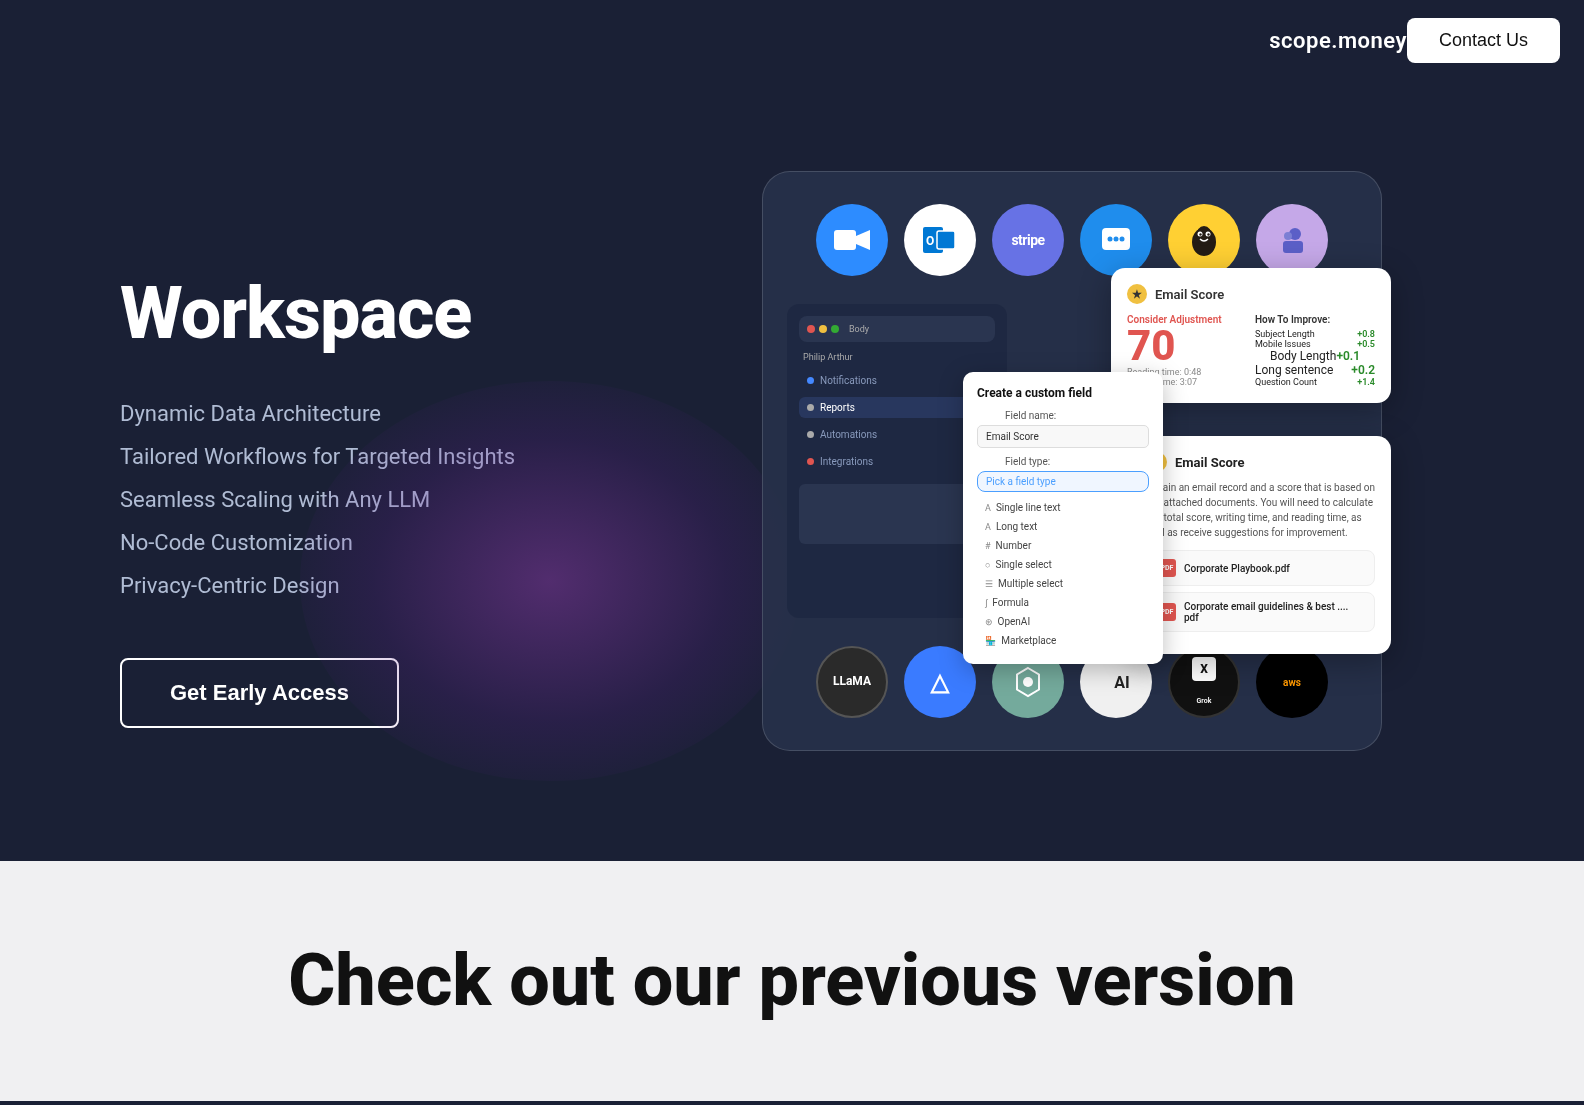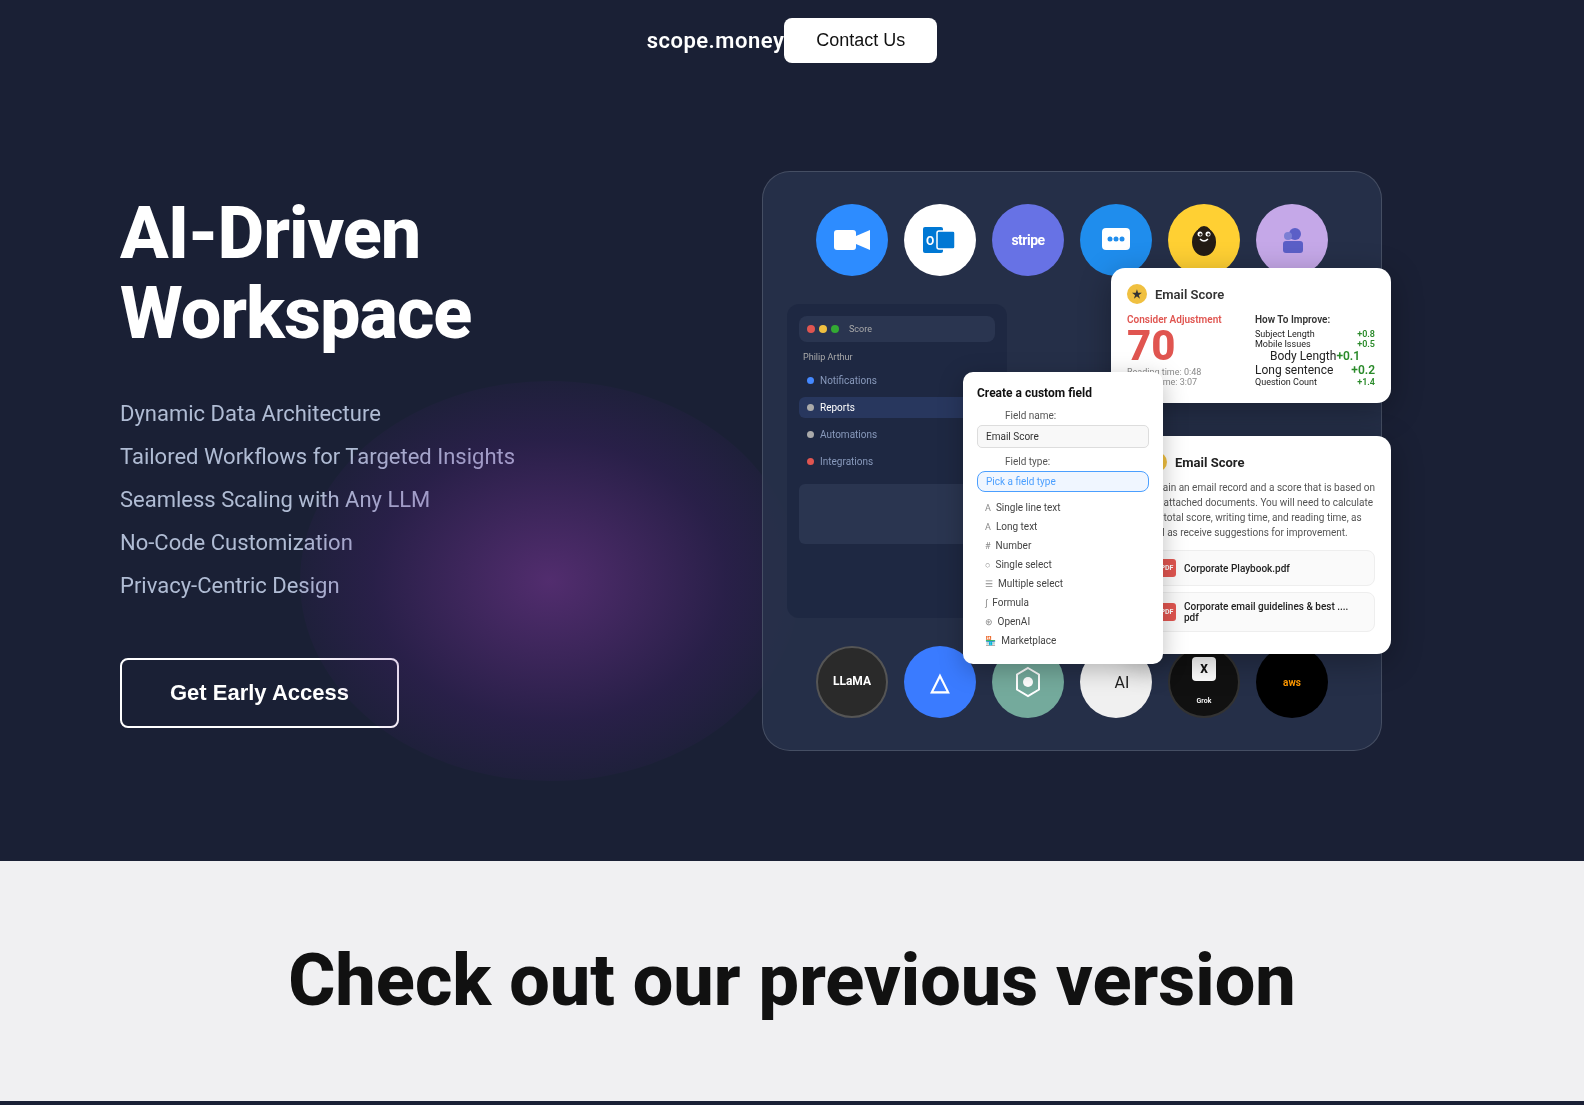--- a/index.html
+++ b/index.html
@@ -9,21 +9,21 @@
       background: #1a2035;
       color: #fff;
       width: 1584px;
       min-height: 1105px;
     }
 
     
     .header {
       display: flex;
       align-items: center;
-      justify-content: center;
+      justify-content: flex-end;
       padding: 18px 24px;
       background: #1a2035;
     }
 
     .logo {
       font-size: 22px;
       font-weight: 600;
       color: #fff;
       letter-spacing: 0.5px;
     }
@@ -381,21 +381,21 @@
 <body>
 
 <header class="header">
   <div class="logo">scope.money</div>
   <button class="contact-btn">Contact Us</button>
 </header>
 
 <section class="hero">
   <div class="hero-left">
     <h1 class="hero-title">
-      <span>AI-Driven</span><br>
+      <br>
       <span>Workspace</span>
     </h1>
     <ul class="hero-features">
       <li>Dynamic Data Architecture</li>
       <li>Tailored Workflows for Targeted Insights</li>
       <li>Seamless Scaling with Any LLM</li>
       <li>No-Code Customization</li>
       <li>Privacy-Centric Design</li>
     </ul>
     <button class="early-access-btn">Get Early Access</button>
@@ -451,21 +451,21 @@
 
       <div class="mockup-content">
 
         <div class="left-panel">
           <div class="panel-header">
             <div style="display:flex;gap:4px;">
               <div style="width:8px;height:8px;border-radius:50%;background:#e05550;"></div>
               <div style="width:8px;height:8px;border-radius:50%;background:#f0c040;"></div>
               <div style="width:8px;height:8px;border-radius:50%;background:#3a3;"></div>
             </div>
-            <div style="color:#aaa;font-size:9px;margin-left:4px;">Score</div>
+            <div style="color:#aaa;font-size:9px;margin-left:4px;">Body</div>
           </div>
           <div style="font-size:9px;color:#aaa;margin-bottom:8px;padding:0 4px;">Philip Arthur</div>
           <div class="panel-nav">
             <div class="panel-nav-item">
               <div class="panel-dot" style="background:#4488ff;"></div>Notifications
             </div>
             <div class="panel-nav-item active">
               <div class="panel-dot" style="background:#aaa;"></div>Reports
             </div>
             <div class="panel-nav-item">
@@ -558,21 +558,21 @@
         <div class="integration-icon icon-anth">
           <span style="font-size:24px;color:#fff;">△</span>
         </div>
         <div class="integration-icon icon-openai">
           <svg width="36" height="36" viewBox="0 0 36 36" fill="none">
             <path d="M18 4 L29 10.5 L29 25.5 L18 32 L7 25.5 L7 10.5 Z" fill="none" stroke="white" stroke-width="2"></path>
             <circle cx="18" cy="18" r="5" fill="white"></circle>
           </svg>
         </div>
         <div class="integration-icon icon-ai">
-          <span style="font-size:16px;font-weight:400;color:#222;margin-left:12px;">AI</span>
+          <span style="font-size:16px;font-weight:700;color:#222;margin-left:12px;">AI</span>
         </div>
         <div class="integration-icon icon-grok">
           <div style="text-align:center;">
             <div style="width:24px;height:24px;background:#fff;border-radius:4px;display:flex;align-items:center;justify-content:center;margin:0 auto 2px;">
               <span style="font-size:12px;font-weight:800;color:#111;">X</span>
             </div>
             <span style="font-size:7px;color:#fff;font-weight:600;">Grok</span>
           </div>
         </div>
         <div class="integration-icon icon-aws">

